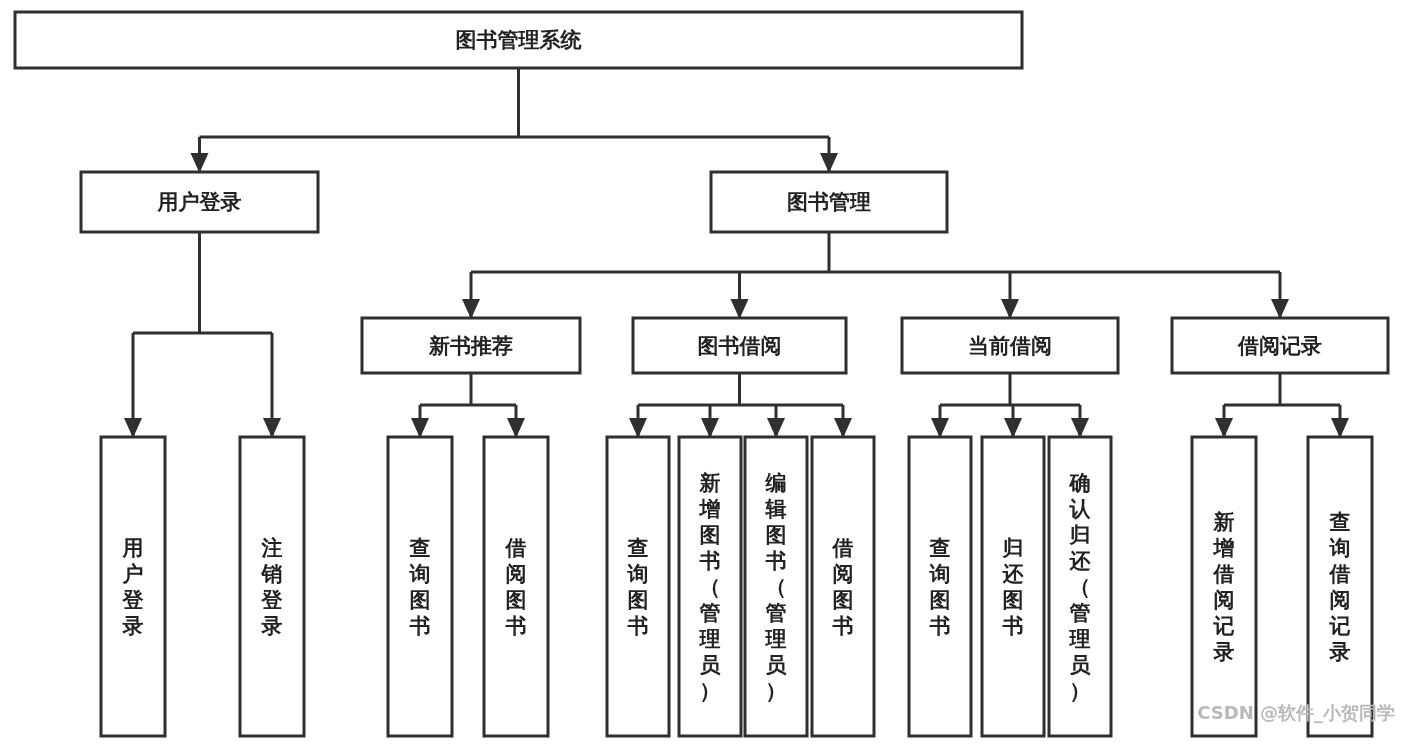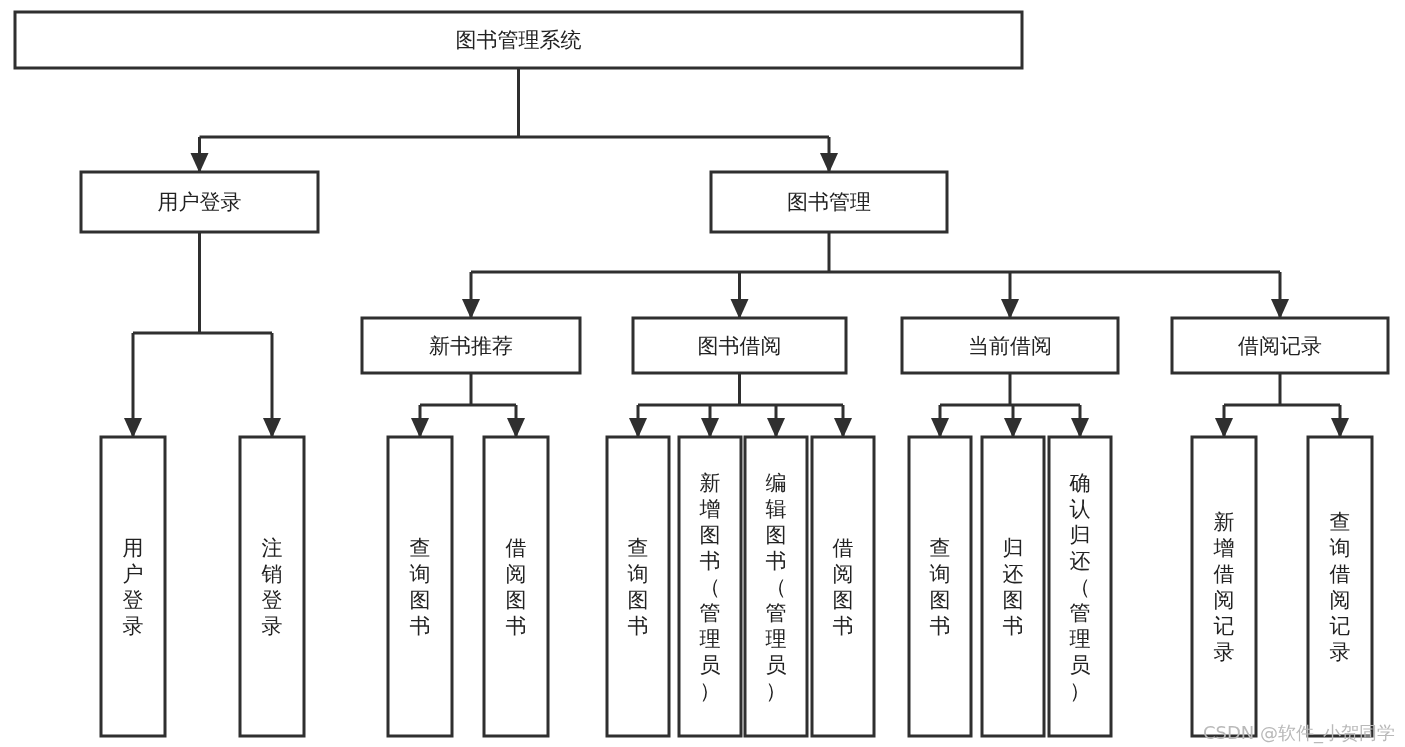--- a/index.html
+++ b/index.html
@@ -11,20 +11,21 @@
     width: 1405px;
     height: 747px;
     font-family: "DejaVu Sans", "Liberation Sans", sans-serif;
     overflow: hidden;
     position: relative;
   }
   #diagram-root {
     position: relative;
     width: 1405px;
     height: 747px;
+    font-weight: bold;
   }
   svg.tree-canvas {
     position: absolute;
     top: 0;
     left: 0;
     width: 1405px;
     height: 747px;
   }
   .node-box {
     fill: #ffffff;
@@ -50,21 +51,21 @@
   }
   .node-label-v {
     font-family: "DejaVu Sans", "Liberation Sans", sans-serif;
     font-size: 21px;
     fill: #222222;
     text-anchor: middle;
   }
   .watermark-text {
     position: absolute;
     right: 10px;
-    bottom: 2px;
+    bottom: 22px;
     font-family: "DejaVu Sans", "Liberation Sans", sans-serif;
     font-size: 18px;
     color: #b9b9b9;
     white-space: nowrap;
     user-select: none;
   }
 </style>
 </head>
 <body>
 

